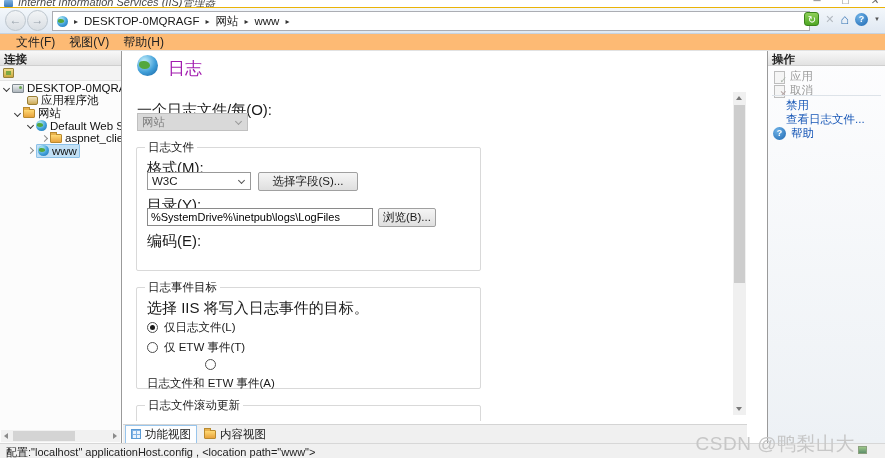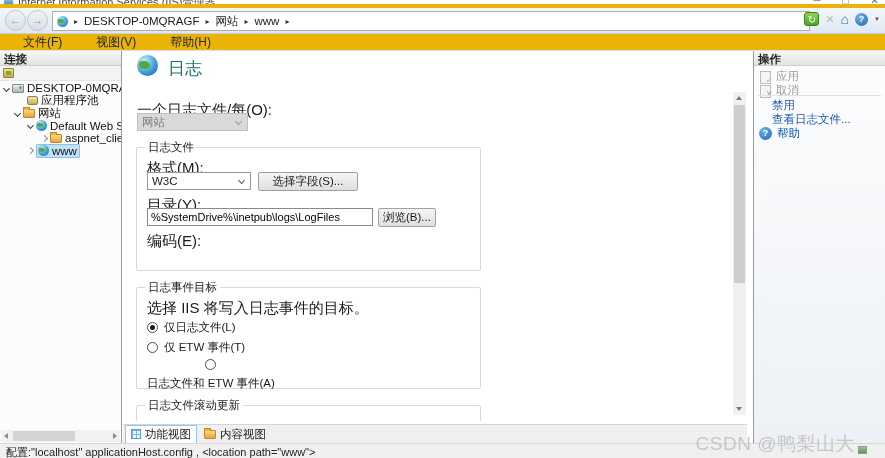--- a/index.html
+++ b/index.html
@@ -1,41 +1,41 @@
 <!DOCTYPE html>
 <html><head>
 <meta charset="utf-8">
 <style>
   * { margin:0; padding:0; box-sizing:border-box; }
   html,body { width:885px; height:458px; overflow:hidden; }
   body { position:relative; font-family:"Liberation Sans",sans-serif; font-size:12px; color:#1a1a1a; background:#fff; }
 
   
-  .titlebar { position:absolute; top:0; left:0; right:0; height:8px; background:#fff; overflow:hidden; border-bottom:4px solid #eab308; }
+  .titlebar { position:absolute; top:0; left:0; right:0; height:8px; background:#fff; overflow:hidden; border-bottom:1px solid #eab308;font-style:italic; }
   .titlebar .app-icon { position:absolute; left:4px; top:0; width:9px; height:7px; background:linear-gradient(#7fb2e0,#3a79b8); border-radius:1px; }
   .titlebar .title-text { position:absolute; left:18px; top:-5px; font-size:11px; color:#4a4a4a; white-space:nowrap; }
   .win-controls { position:absolute; right:6px; top:-5px; display:flex; gap:22px; font-size:10px; color:#666; }
 
   
   .addressbar { position:absolute; top:8px; left:0; right:0; height:26px; background:linear-gradient(#f3f7fb,#dfe8f2); border-bottom:1px solid #c6d2df; }
   .nav-btn { position:absolute; top:2px; width:21px; height:21px; border-radius:50%; background:linear-gradient(#f2f4f6,#d9dee3); border:1px solid #bcc5cd; color:#98a2ab; font-size:12px; text-align:center; line-height:19px; }
   .nav-back { left:5px; } .nav-fwd { left:27px; }
   .addr-box { position:absolute; left:52px; top:3px; width:758px; height:20px; background:#fff; border:1px solid #abadb3; display:flex; align-items:center; padding:0 4px; font-size:11.5px; white-space:nowrap; overflow:hidden; }
   .addr-box .sep { font-size:8px; color:#333; margin:0 6px; }
   .icon-globe-sm { width:11px; height:11px; border-radius:50%; background:radial-gradient(circle at 35% 30%, #9adcf0 15%, #3f9ed8 55%, #1b6fae); position:relative; flex:0 0 auto; }
   .icon-globe-sm::after { content:""; position:absolute; left:1px; top:3px; width:6px; height:4px; background:#53a73e; border-radius:40% 60% 50% 50%; }
   .addr-tools { position:absolute; right:5px; top:4px; display:flex; align-items:center; gap:6px; }
   .tool-refresh { width:15px; height:14px; border-radius:3px; background:linear-gradient(#8fd158,#4ea624); border:1px solid #3c841b; color:#fff; font-size:10px; text-align:center; line-height:13px; }
   .tool-stop { color:#b4bac1; font-size:11px; }
   .tool-home { color:#2f6fb0; font-size:14px; line-height:14px; }
   .tool-help { width:13px; height:13px; border-radius:50%; background:radial-gradient(circle at 35% 30%, #6fb3e8, #1c66b0); color:#fff; font-size:9px; font-weight:bold; text-align:center; line-height:13px; }
   .tool-caret { font-size:6px; color:#555; }
 
   
-  .menubar { position:absolute; top:34px; left:0; right:0; height:17px; background:#eab308; display:flex; align-items:center; padding-left:16px; border-bottom:1px solid #e2e2e2;gap:20px; }
+  .menubar { position:absolute; top:34px; left:0; right:0; height:17px; background:#fdba74; display:flex; align-items:center; padding-left:9px; border-bottom:1px solid #e2e2e2; }
   .menu-item { padding:0 7px; font-size:12px; color:#222; }
 
   
   .panel-header { height:15px; background:linear-gradient(#f8f8f8,#e2e2e2); border-bottom:1px solid #cfcfcf; font-weight:bold; font-size:11.5px; padding:1px 4px; color:#222; }
 
   .left-panel { position:absolute; left:0; top:51px; width:122px; bottom:15px; background:#fcfcfc; border-right:1px solid #9a9a9a; }
   .conn-toolbar { height:15px; background:#f3f3f3; border-bottom:1px solid #e4e4e4; display:flex; align-items:center; padding-left:3px; }
   .icon-conn-tool { width:11px; height:10px; background:linear-gradient(#f4e08a,#caa93f); border:1px solid #97803a; border-radius:1px; position:relative; }
   .icon-conn-tool::after { content:""; position:absolute; left:2px; top:2px; width:5px; height:4px; background:#7da741; }
   .tree { position:absolute; top:31px; left:0; right:0; bottom:14px; overflow:hidden; }
@@ -54,21 +54,21 @@
   .hscroll .thumb { position:absolute; left:12px; top:1px; width:62px; height:10px; background:#d4d4d4; }
   .arr { position:absolute; width:0; height:0; }
   .arr-left { left:3px; top:3px; border-top:3px solid transparent; border-bottom:3px solid transparent; border-right:4px solid #8a8a8a; }
   .arr-right { right:3px; top:3px; border-top:3px solid transparent; border-bottom:3px solid transparent; border-left:4px solid #8a8a8a; }
 
   
   .center-panel { position:absolute; left:123px; right:138px; top:51px; bottom:15px; background:#fff; }
   .feature-scroll { position:absolute; left:0; right:15px; top:0; bottom:22px; overflow:hidden; }
   .page-globe { position:absolute; left:14px; top:4px; width:21px; height:21px; border-radius:50%; background:radial-gradient(circle at 35% 30%, #aee2f5 10%, #3f9ed8 55%, #155e9e); }
   .page-globe::after { content:""; position:absolute; left:2px; top:6px; width:11px; height:8px; background:#53a73e; border-radius:45% 60% 50% 55%; }
-  .page-title { position:absolute; left:45px; top:6px; font-size:17px; color:#0f766e; }
+  .page-title { position:absolute; left:45px; top:6px; font-size:17px; color:#a21caf; }
   .page-desc { position:absolute; left:14px; top:33px; font-size:11.5px; }
   .field-label { position:absolute; font-size:15px; }
   .combo { position:absolute; height:18px; border:1px solid #999; background:#fff; font-size:11.5px; display:flex; align-items:center; padding:0 4px; }
   .combo .cv { width:5px; height:5px; border-right:1px solid #555; border-bottom:1px solid #555; transform:rotate(45deg); position:absolute; right:6px; top:5px; }
   .combo.disabled { background:#d9d9d9; color:#7e7e7e; border-color:#c0c0c0; }
   .combo.disabled .cv { border-color:#9a9a9a; }
   .groupbox { position:absolute; border:1px solid #d9d9d9; border-radius:2px; background:#fff;padding-left:8px; }
   .groupbox .gb-title { position:absolute; top:-8px; left:8px; background:#fff; padding:0 3px; font-size:11.5px; }
   .btn { position:absolute; height:19px; background:linear-gradient(#f5f5f5,#dfdfdf); border:1px solid #a0a0a0; border-radius:2px; font-size:11.5px; text-align:center; line-height:17px; }
   .txt-input { position:absolute; height:18px; border:1px solid #8a8a8a; font-size:11px; padding:0 3px; font-family:"Liberation Sans",sans-serif; }
@@ -81,21 +81,21 @@
   .varr-up { top:4px; border-left:3px solid transparent; border-right:3px solid transparent; border-bottom:4px solid #7a7a7a; }
   .varr-down { bottom:4px; border-left:3px solid transparent; border-right:3px solid transparent; border-top:4px solid #7a7a7a; }
 
   
   .view-tabs { position:absolute; left:0; right:0; bottom:0; height:19px; background:#f0f0f0; border-top:1px solid #d4d4d4; display:flex; align-items:center; padding-left:2px; gap:2px; }
   .vtab { display:flex; align-items:center; gap:4px; padding:1px 5px; font-size:11.5px; }
   .vtab.active { background:#fdfeff; border:1px solid #98c5ec; }
   .icon-features { width:10px; height:10px; border:1px solid #5b9bd5; background-color:#eaf3fc; background-image:linear-gradient(#7fb2e5 1px, transparent 1px),linear-gradient(90deg,#7fb2e5 1px, transparent 1px); background-size:4px 4px; }
 
   
-  .right-panel { position:absolute; right:0; top:51px; width:132px; bottom:15px; background:linear-gradient(#fdfdfe,#edf1f5); border-left:1px solid #9a9a9a; }
+  .right-panel { position:absolute; right:0; top:51px; width:118px; bottom:15px; background:linear-gradient(#fdfdfe,#edf1f5); border-left:1px solid #9a9a9a; }
   .act-row { position:absolute; left:5px; right:3px; display:flex; align-items:center; gap:5px; font-size:11.5px; }
   .act-disabled { color:#9b9b9b; }
   .act-link { color:#1958b7; }
   .act-sep { position:absolute; left:4px; right:4px; height:1px; background:#dde3e9; }
   .sheet-icon { width:12px; height:12px; position:relative; flex:0 0 auto; }
   .sheet-icon::before { content:""; position:absolute; left:1px; top:0; width:9px; height:11px; background:#f5f5f5; border:1px solid #bdbdbd; }
   .sheet-mark { position:absolute; right:-2px; bottom:-2px; font-size:9px; line-height:9px; color:#a9b3a9; }
   .sheet-mark.x { color:#b3a4a4; }
   .icon-help-circle { width:13px; height:13px; border-radius:50%; background:radial-gradient(circle at 35% 30%, #6fb3e8, #1c66b0); color:#fff; font-size:9px; font-weight:bold; text-align:center; line-height:13px; flex:0 0 auto; }
 

